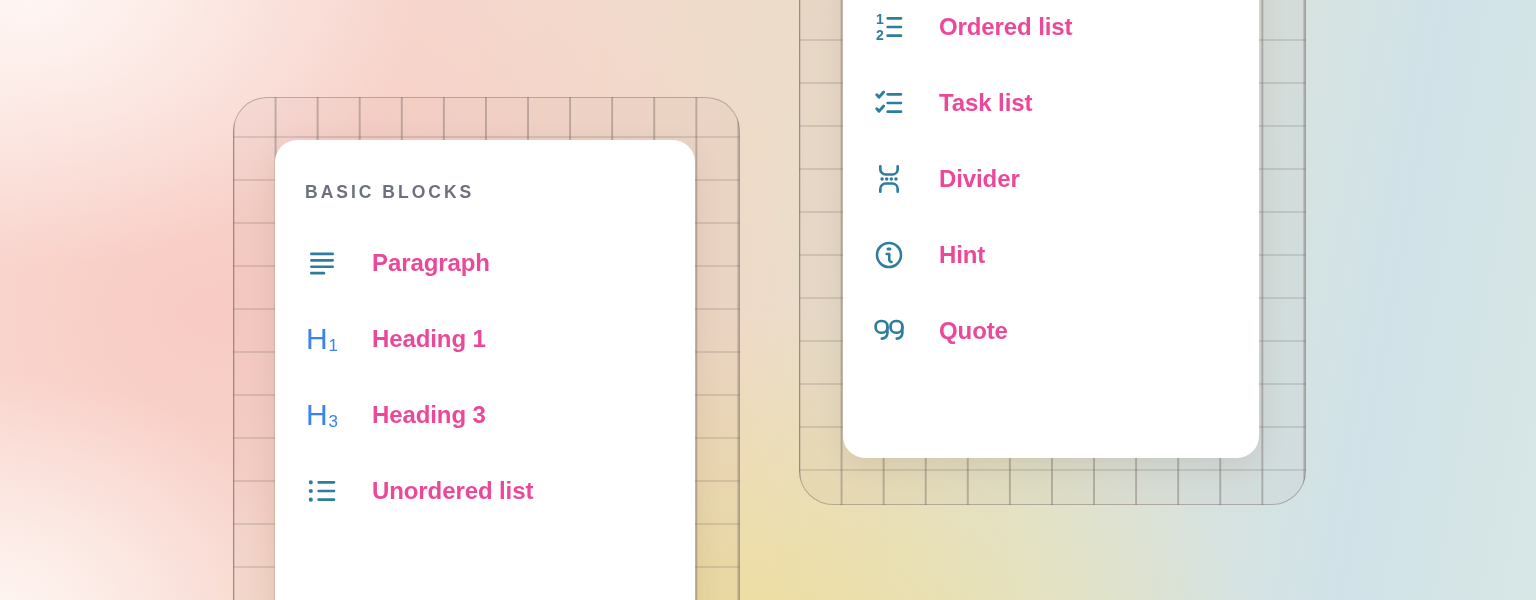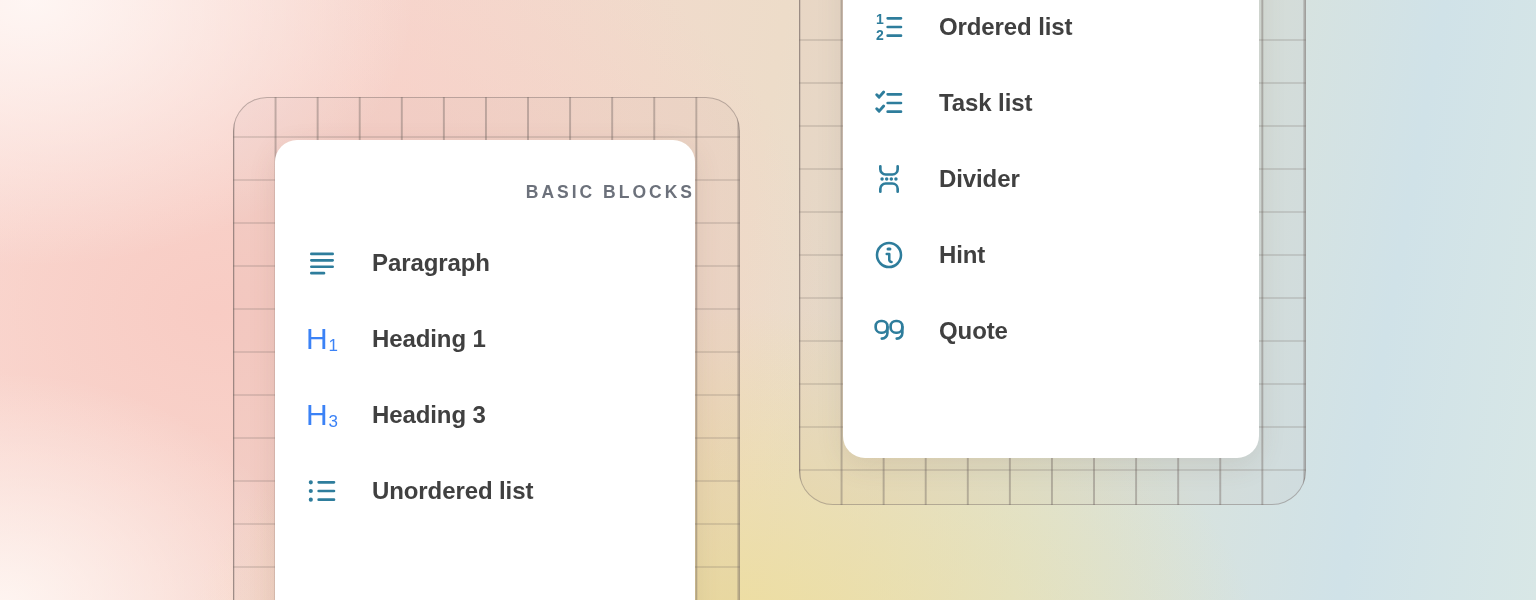--- a/index.html
+++ b/index.html
@@ -31,38 +31,37 @@
   .grid-panel.right{ left:799px; top:-46px; width:505px; height:549px; background-position:-1.5px -1.5px;}
   .card{
     position:absolute;background:#ffffff;border-radius:22px;
     box-shadow:0 8px 28px rgba(110,85,65,.12);
   }
   .card.left { left:275px; top:140px; width:420px; height:520px; padding:41px 0 0 30px; box-sizing:border-box;}
   .card.right{ left:843px; top:-60px; width:416px; height:518px; padding:49px 0 0 29px; box-sizing:border-box;}
   .section-label{
     font-size:17.5px;font-weight:700;letter-spacing:3px;color:#6c717b;
     line-height:22px;
-    text-align:right;
   }
   .menu{ margin-top:22px; }
   .card.right .menu{ margin-top:0; }
   .menu-item{
     height:76px;display:flex;align-items:center;cursor:pointer;
   }
   .icon-box{
     width:34px;height:34px;flex:0 0 34px;display:flex;align-items:center;justify-content:center;
     color:#2e7d9c;
   }
   .icon-box svg{width:32px;height:32px;display:block;}
   .hglyph{
     font-size:30px;line-height:1;color:#3b82f6;white-space:nowrap;
   }
   .hglyph sub{font-size:17px;vertical-align:-0.12em;margin-left:1px;}
   .menu-label{
-    margin-left:33px;font-size:24px;font-weight:700;color:#404040;letter-spacing:-0.1px;
+    margin-left:33px;font-size:24px;font-weight:700;color:#ec4899;letter-spacing:-0.1px;
   }
 </style>
 </head>
 <body>
 
 <div class="bg"></div>
 
 <div class="grid-panel left"></div>
 <div class="grid-panel right"></div>
 

